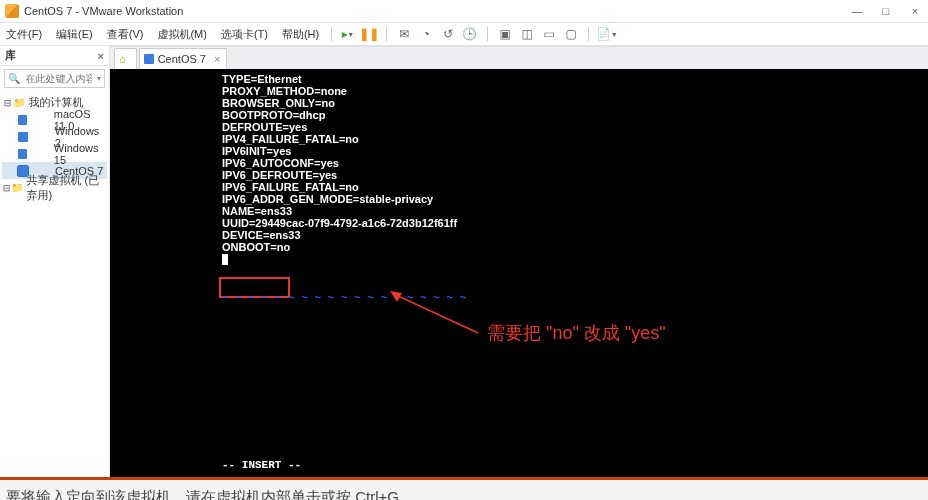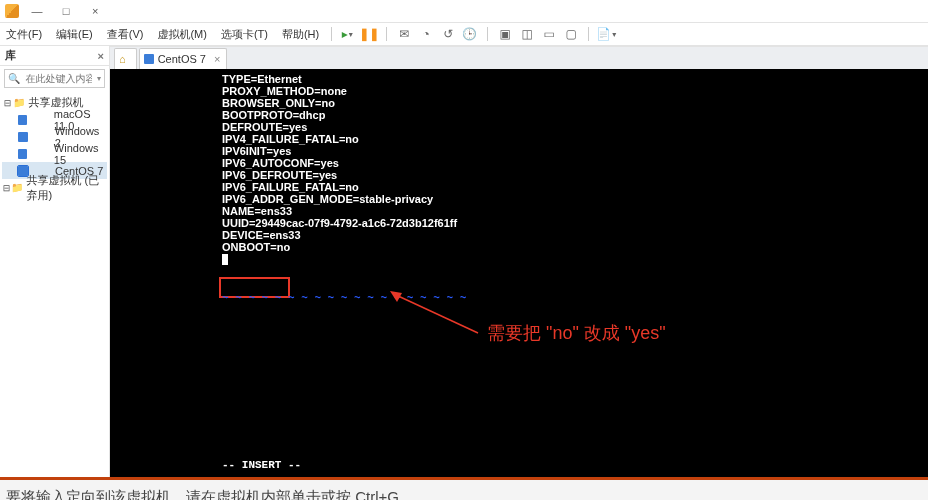--- a/index.html
+++ b/index.html
@@ -44,20 +44,21 @@
   .insert-line { position:absolute; left:112px; bottom:6px; font-family:"Courier New",monospace; font-size:11px; font-weight:bold; color:#fff;text-align:right; }
   .annotation-arrow { position:absolute; left:280px; top:222px; width:90px; height:44px; pointer-events:none; }
   .annotation-text { position:absolute; left:377px; top:252px; font-size:18px; color:#e83828; font-family:"Microsoft YaHei",sans-serif; }
   .statusbar { height:18px; background:#f4f4f4; border-top:3px solid #c2410c; display:flex; align-items:center; padding:8px 6px; font-size:15px; color:#444; }
 </style>
 </head>
 <body>
 
 <div class="titlebar">
   <div class="vmw-icon"></div>
+  <div class="title">CentOS 7 - VMware Workstation</div>
   <div class="win-controls">
     <span>—</span>
     <span>□</span>
     <span>×</span>
   </div>
 </div>
 
 <div class="menubar">
   <div class="menu-item">文件(F)</div>
   <div class="menu-item">编辑(E)</div>
@@ -92,21 +93,21 @@
     </div>
     <div class="sidebar-search">
       <span>🔍</span>
       <input placeholder="在此处键入内容进行搜索" style="">
       <span class="dd">▾</span>
     </div>
     <div class="tree">
       <div class="tree-row">
         <span class="tw">⊟</span>
         <span class="ico-folder">📁</span>
-        <span>共享虚拟机</span>
+        <span>我的计算机</span>
       </div>
       <div class="tree-row indent1">
         <span class="ico-vm"></span>
         <span>macOS 11.0</span>
       </div>
       <div class="tree-row indent1">
         <span class="ico-vm"></span>
         <span>Windows 2</span>
       </div>
       <div class="tree-row indent1">

